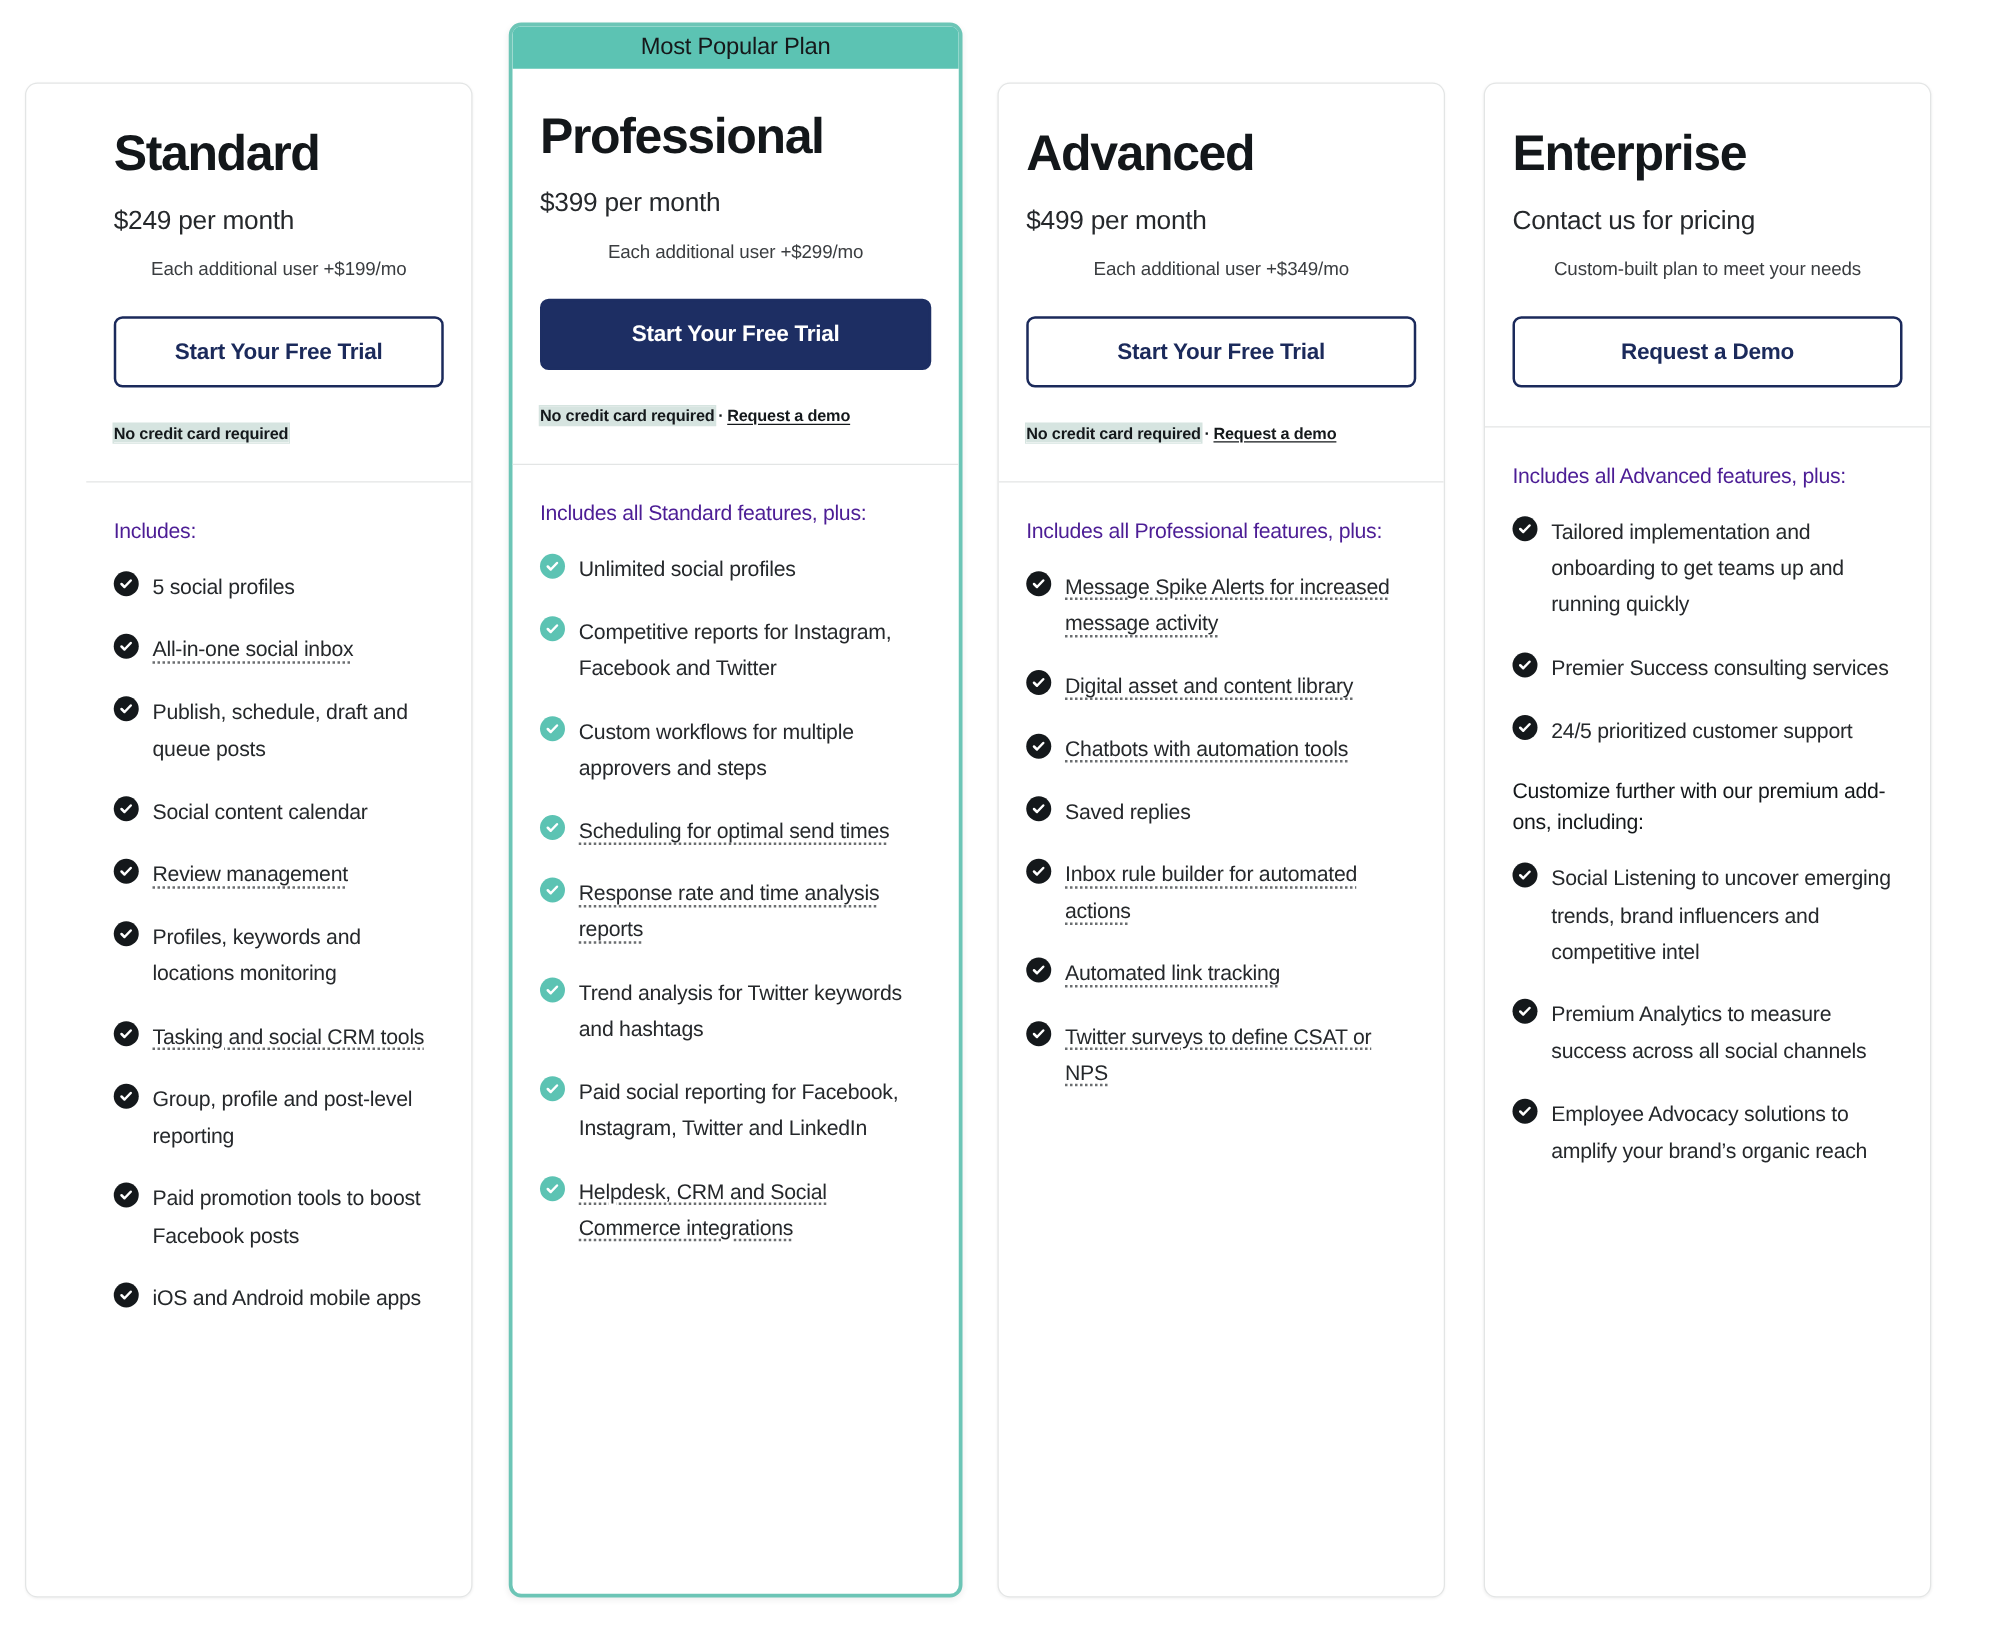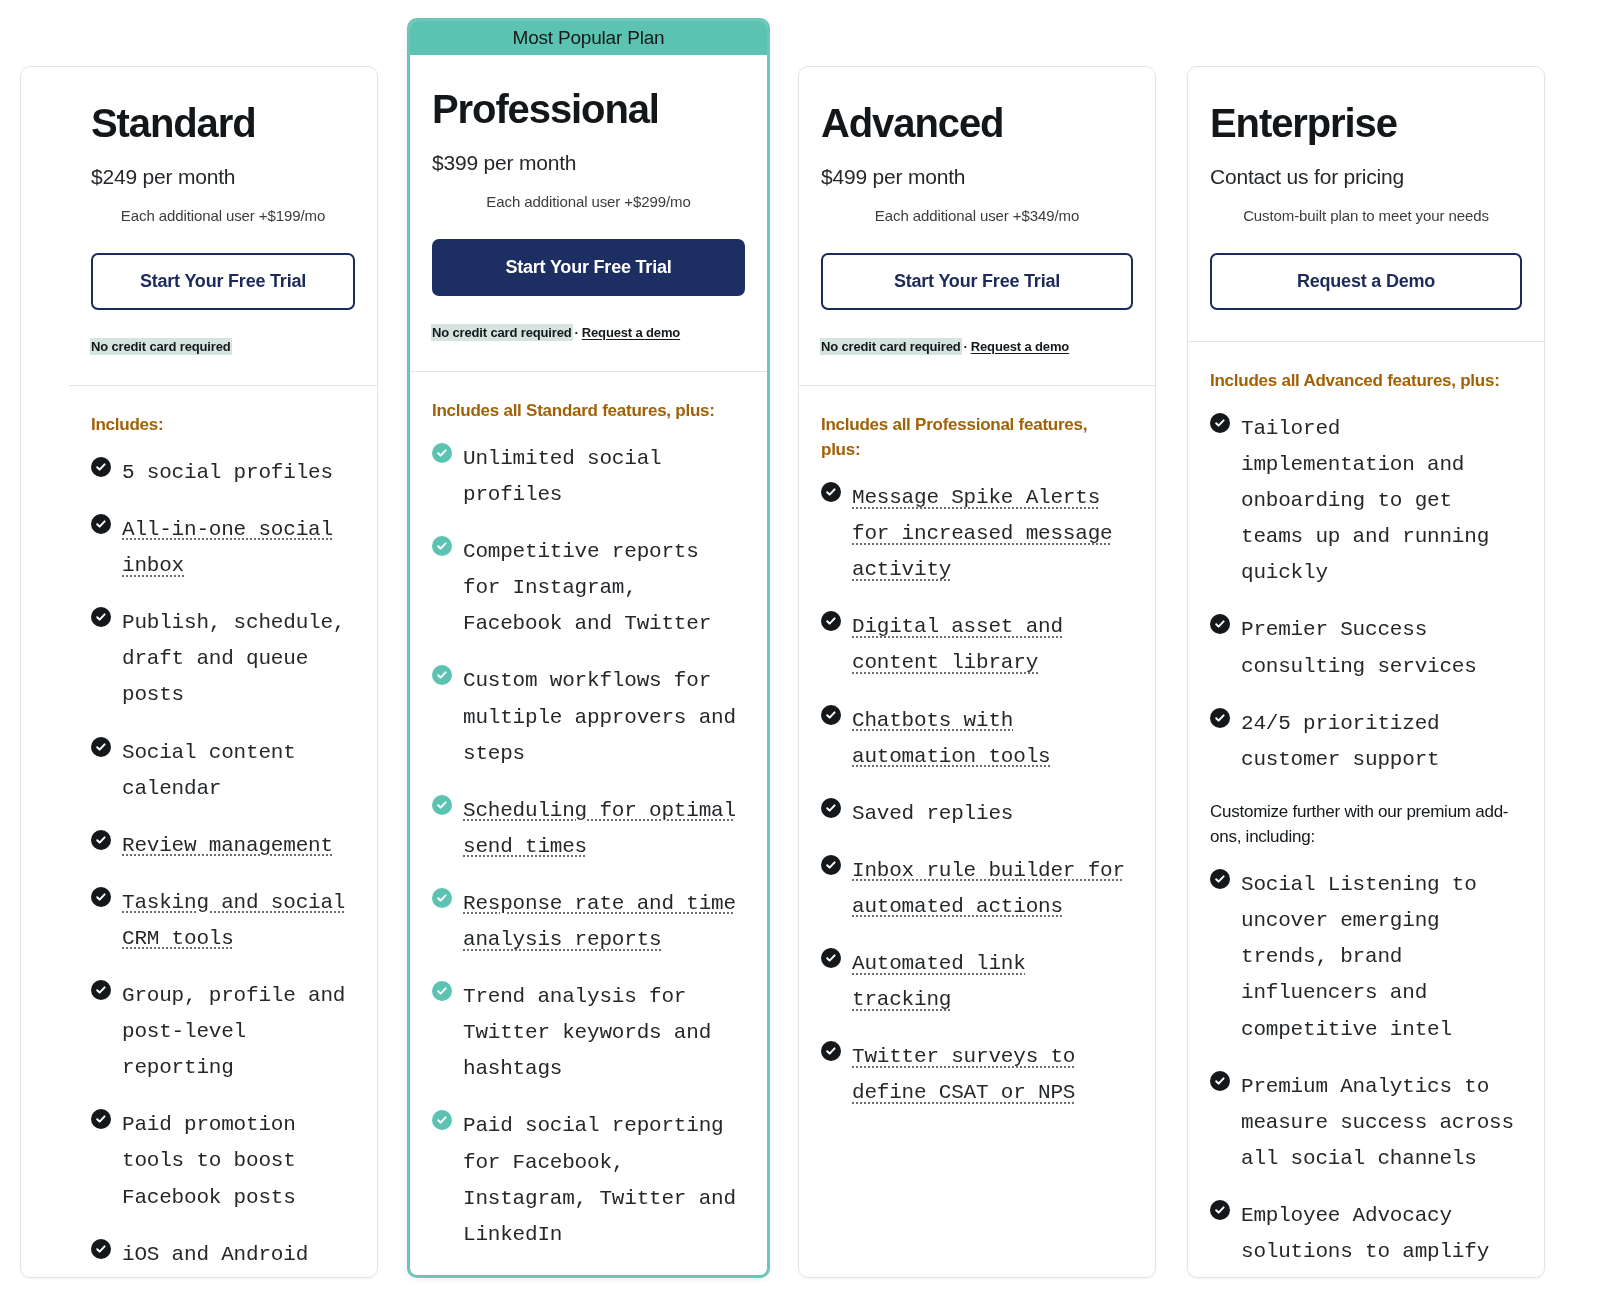--- a/index.html
+++ b/index.html
@@ -146,24 +146,24 @@
     margin-top: 31px;
   }
   .featured .card-divider { margin-top: 31px; }
 
   
   .features {
     padding: 26px 22px 0 22px;
   }
   .features-title {
     font-size: 17px;
-    font-weight: bold;
+    font-weight: normal;
     line-height: 1.48;
     letter-spacing: -0.25px;
-    color: #a16207;
+    color: #4c1d95;
     margin: 0 0 0 0;
     max-width: 300px;
   }
   .features-list {
     list-style: none;
     margin: 18px 0 0 0;
     padding: 0;
   }
   .feature-item {
     display: flex;
@@ -178,25 +178,24 @@
     background: #14181b;
     margin-right: 11px;
     margin-top: 2px;
     display: flex;
     align-items: center;
     justify-content: center;
   }
   .check-icon.teal { background: #5cc3b3; }
   .check-icon svg { display: block; }
   .feature-text {
-    font-size: 21px;
+    font-size: 17px;
     line-height: 1.72;
     letter-spacing: -0.2px;
     color: #25282b;
-    font-family: Liberation Mono, monospace;
   }
   .feature-text.tip {
     text-decoration: underline;
     text-decoration-style: dotted;
     text-decoration-color: #6b6e70;
     text-decoration-thickness: 1.5px;
     text-underline-offset: 4px;
     cursor: help;
   }
   .addons-title {
@@ -257,20 +256,28 @@
             </span>
             <span class="feature-text">Social content calendar</span>
           </li>
           <li class="feature-item">
             <span class="check-icon">
               <svg width="12" height="12" viewBox="0 0 12 12" aria-hidden="true">
                 <path d="M2.2 6.2 L4.6 8.6 L9.6 3.4" fill="none" stroke="#ffffff" stroke-width="2" stroke-linecap="round" stroke-linejoin="round"></path>
               </svg>
             </span>
             <span class="feature-text tip">Review management</span>
+          </li>
+          <li class="feature-item">
+            <span class="check-icon">
+              <svg width="12" height="12" viewBox="0 0 12 12" aria-hidden="true">
+                <path d="M2.2 6.2 L4.6 8.6 L9.6 3.4" fill="none" stroke="#ffffff" stroke-width="2" stroke-linecap="round" stroke-linejoin="round"></path>
+              </svg>
+            </span>
+            <span class="feature-text">Profiles, keywords and locations monitoring</span>
           </li>
           <li class="feature-item">
             <span class="check-icon">
               <svg width="12" height="12" viewBox="0 0 12 12" aria-hidden="true">
                 <path d="M2.2 6.2 L4.6 8.6 L9.6 3.4" fill="none" stroke="#ffffff" stroke-width="2" stroke-linecap="round" stroke-linejoin="round"></path>
               </svg>
             </span>
             <span class="feature-text tip">Tasking and social CRM tools</span>
           </li>
           <li class="feature-item">

